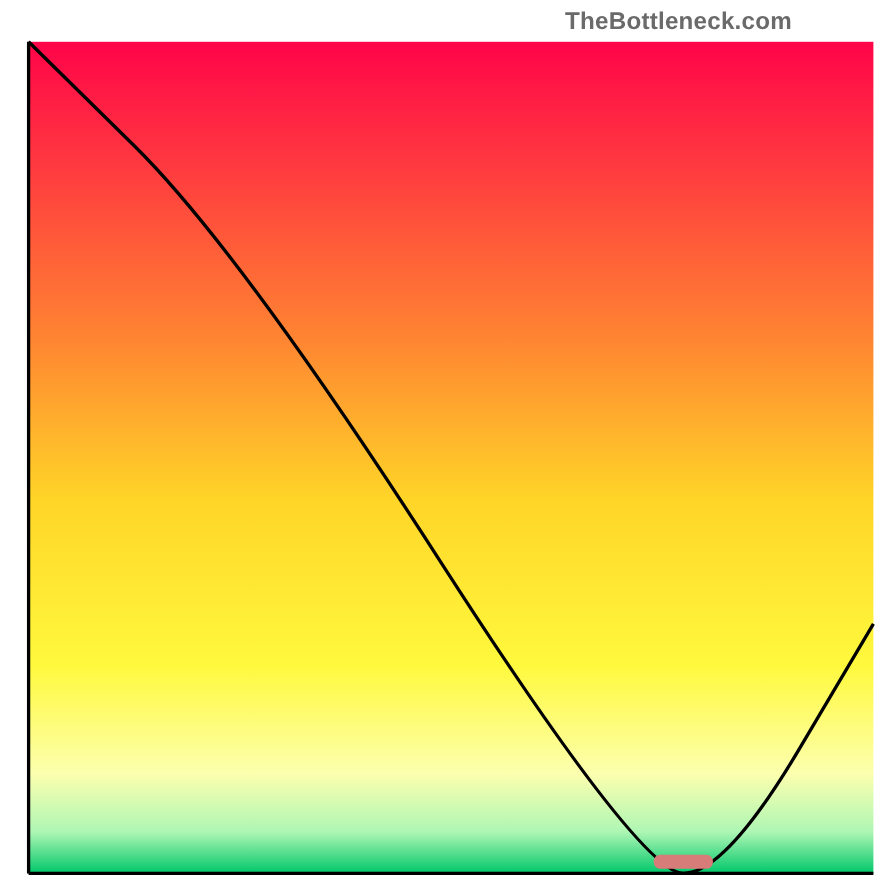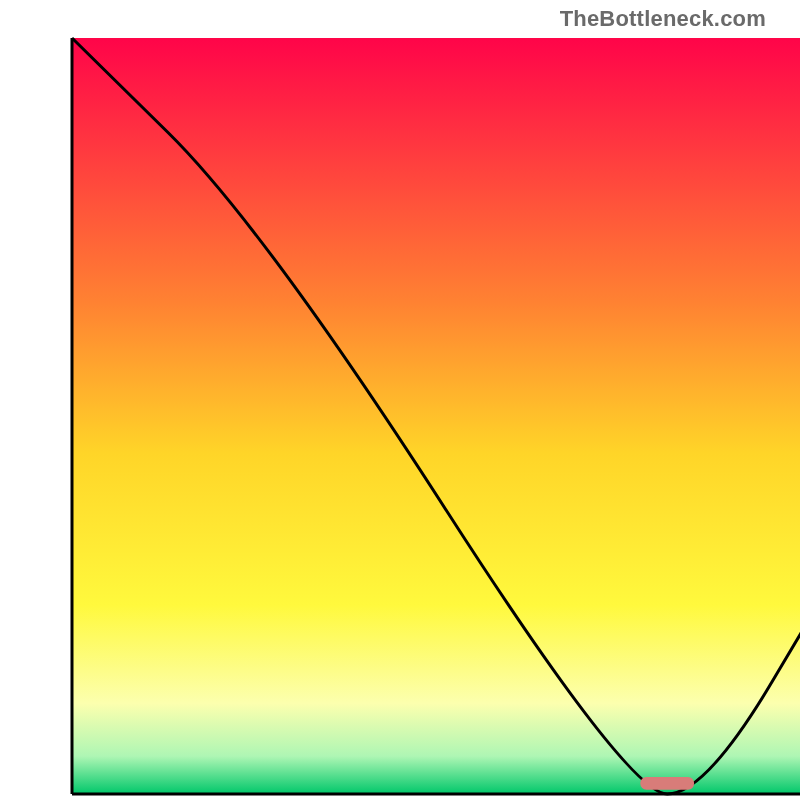--- a/index.html
+++ b/index.html
@@ -7,21 +7,20 @@
     padding: 0;
     width: 800px;
     height: 800px;
     background: #ffffff;
     font-family: Arial, Helvetica, sans-serif;
   }
   .chart-container {
     position: relative;
     width: 730px;
     height: 800px;
-    padding-left: 46px;
   }
   .attribution {
     position: absolute;
     top: 6px;
     right: 10px;
     font-size: 22px;
     font-weight: 600;
     color: #6a6a6a;
     letter-spacing: 0.2px;
   }

